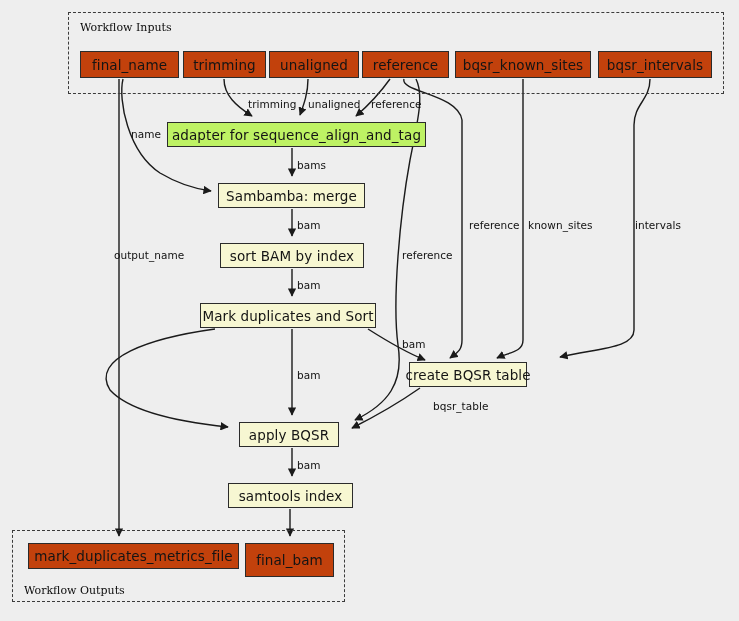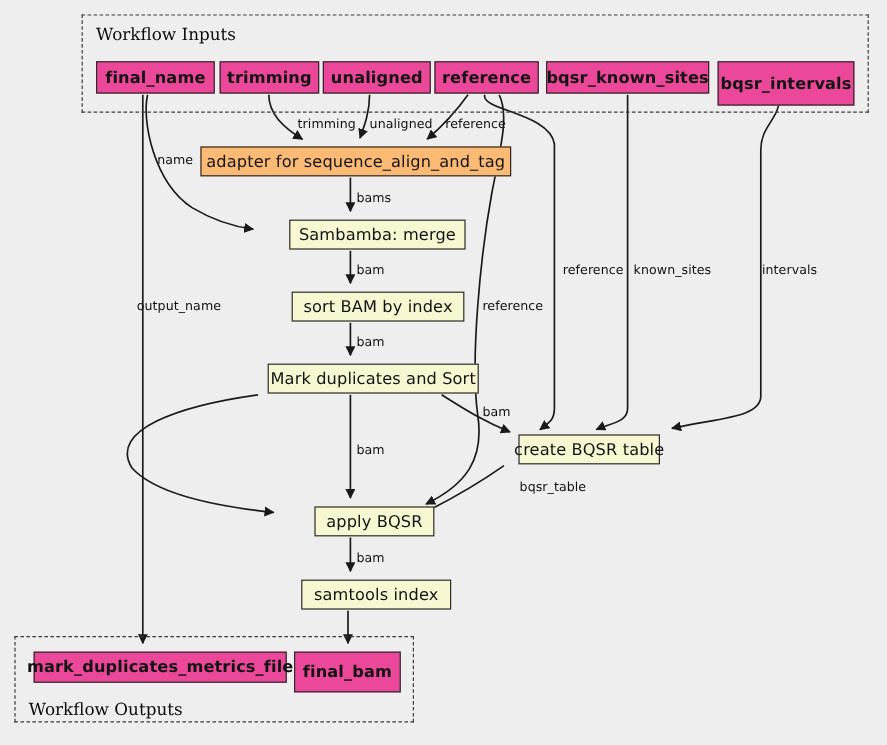--- a/index.html
+++ b/index.html
@@ -22,47 +22,45 @@
   }
   .cluster {
     position: absolute;
     border: 1.6px dashed #3b3b3b;
     box-sizing: border-box;
     background: transparent;
   }
   .cluster-label {
     position: absolute;
     font-family: "DejaVu Serif", serif;
-    font-size: 14px;
+    font-size: 11px;
     color: #0b0b0b;
     white-space: nowrap;
   }
   .node {
     position: absolute;
     box-sizing: border-box;
     display: flex;
     align-items: center;
     justify-content: center;
     white-space: nowrap;
     font-size: 13.5px;
     color: #141414;
     letter-spacing: 0.1px;
   }
   .node.io {
-    background: #ec4899;
+    background: #c2410c;
     border: 1.6px solid #2b2b2b;
-    font-weight: bold;
   }
   .node.step {
     background: #f7f7d2;
     border: 1.3px solid #2b2b2b;
-    margin-left: 23px;
   }
   .node.tool {
-    background: #fdba74;
+    background: #bef264;
     border: 1.3px solid #2b2b2b;
   }
   .edge-label {
     position: absolute;
     font-size: 10.5px;
     color: #111111;
     white-space: nowrap;
     letter-spacing: 0.05px;
   }
 </style>
@@ -120,21 +118,21 @@
     <div class="cluster-label" style="left: 80px; top: 21px;">Workflow Inputs</div>
     <div class="cluster" style="left: 12px; top: 530px; width: 333px; height: 72px;"></div>
     <div class="cluster-label" style="left: 24px; top: 584px;">Workflow Outputs</div>
   </div>
 <div id="nodes">
     <div class="node io" style="left: 80px; top: 51px; width: 99px; height: 27px;">final_name</div>
     <div class="node io" style="left: 183px; top: 51px; width: 83px; height: 27px;">trimming</div>
     <div class="node io" style="left: 269px; top: 51px; width: 90px; height: 27px;">unaligned</div>
     <div class="node io" style="left: 362px; top: 51px; width: 87px; height: 27px;">reference</div>
     <div class="node io" style="left: 455px; top: 51px; width: 136px; height: 27px;">bqsr_known_sites</div>
-    <div class="node io" style="left: 598px; top: 51px; width: 114px; height: 37px;">bqsr_intervals</div>
+    <div class="node io" style="left: 598px; top: 51px; width: 114px; height: 27px;">bqsr_intervals</div>
     <div class="node tool" style="left: 167px; top: 122px; width: 259px; height: 25px;">adapter for sequence_align_and_tag</div>
     <div class="node step" style="left: 218px; top: 183px; width: 147px; height: 25px;">Sambamba: merge</div>
     <div class="node step" style="left: 220px; top: 243px; width: 144px; height: 25px;">sort BAM by index</div>
     <div class="node step" style="left: 200px; top: 303px; width: 176px; height: 25px;">Mark duplicates and Sort</div>
     <div class="node step" style="left: 409px; top: 362px; width: 118px; height: 25px;">create BQSR table</div>
     <div class="node step" style="left: 239px; top: 422px; width: 100px; height: 25px;">apply BQSR</div>
     <div class="node step" style="left: 228px; top: 483px; width: 125px; height: 25px; text-align: center;">samtools index</div>
     <div class="node io" style="left: 28px; top: 543px; width: 211px; height: 26px;">mark_duplicates_metrics_file</div>
     <div class="node io" style="left: 245px; top: 543px; width: 89px; height: 34px;">final_bam</div>
   </div>

